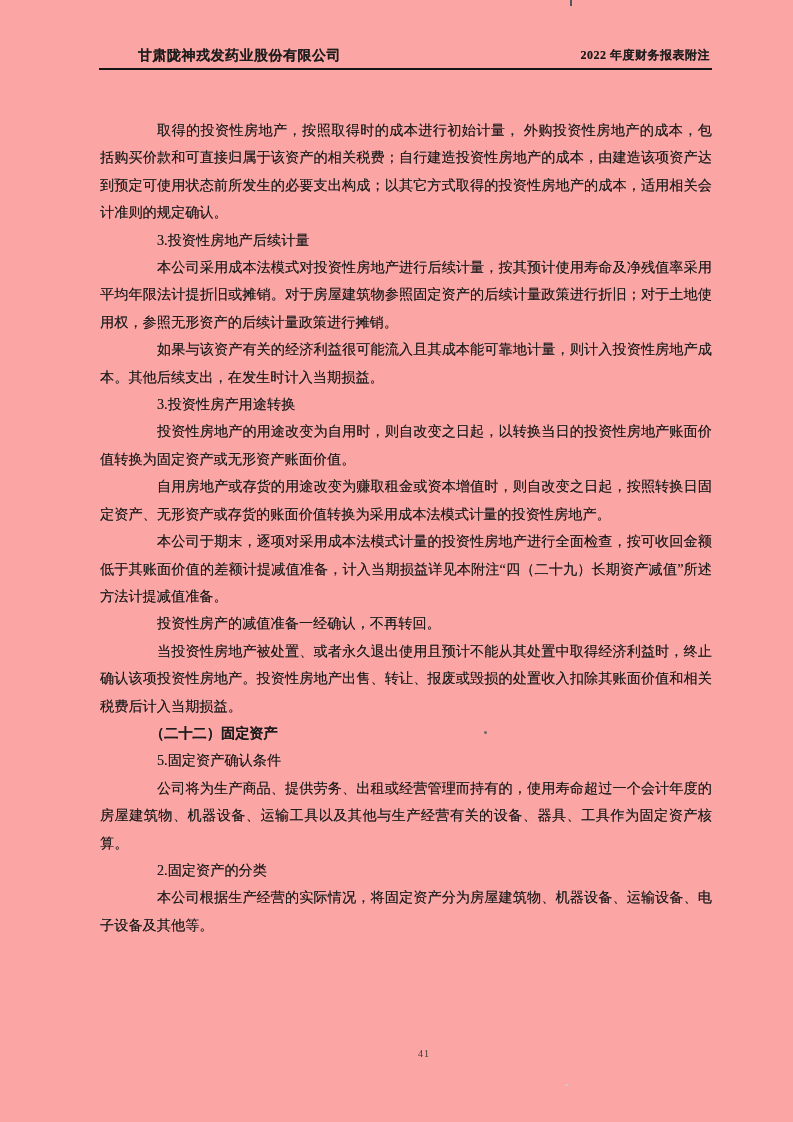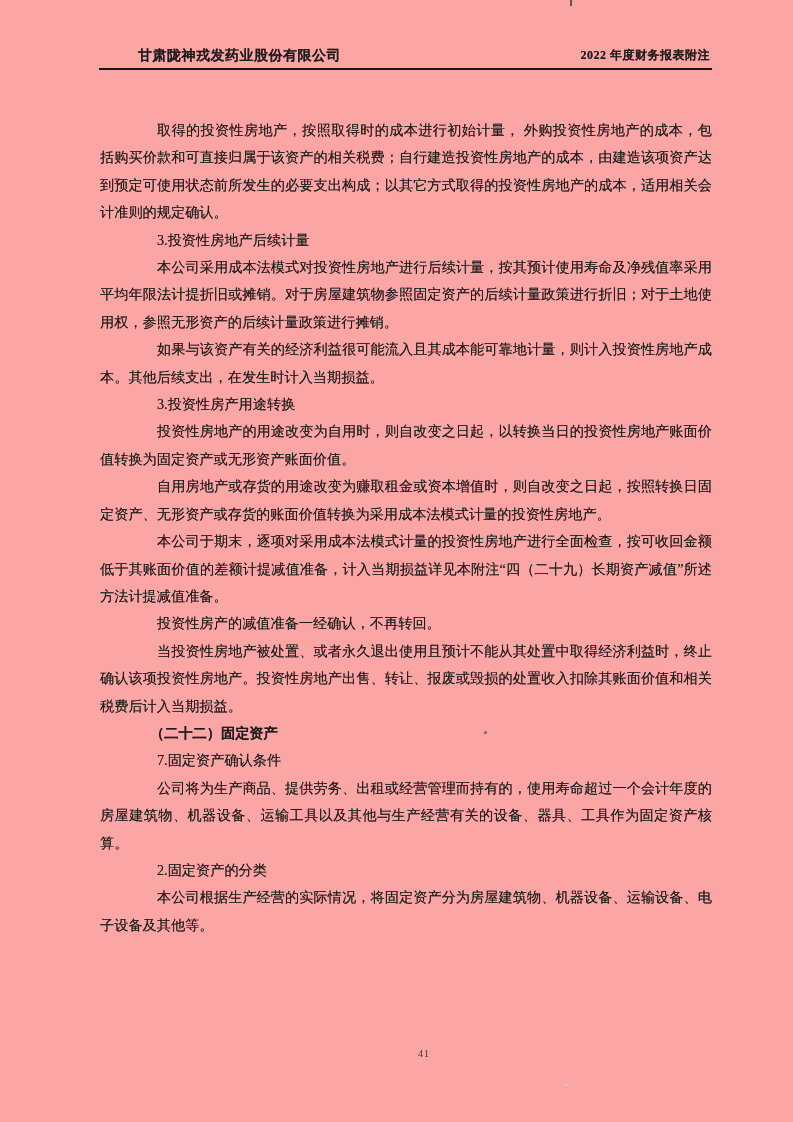--- a/index.html
+++ b/index.html
@@ -118,21 +118,21 @@
     <p class="h">3.投资性房地产后续计量</p>
     <p class="p">本公司采用成本法模式对投资性房地产进行后续计量，按其预计使用寿命及净残值率采用平均年限法计提折旧或摊销。对于房屋建筑物参照固定资产的后续计量政策进行折旧；对于土地使用权，参照无形资产的后续计量政策进行摊销。</p>
     <p class="p">如果与该资产有关的经济利益很可能流入且其成本能可靠地计量，则计入投资性房地产成本。其他后续支出，在发生时计入当期损益。</p>
     <p class="h">3.投资性房产用途转换</p>
     <p class="p">投资性房地产的用途改变为自用时，则自改变之日起，以转换当日的投资性房地产账面价值转换为固定资产或无形资产账面价值。</p>
     <p class="p">自用房地产或存货的用途改变为赚取租金或资本增值时，则自改变之日起，按照转换日固定资产、无形资产或存货的账面价值转换为采用成本法模式计量的投资性房地产。</p>
     <p class="p">本公司于期末，逐项对采用成本法模式计量的投资性房地产进行全面检查，按可收回金额低于其账面价值的差额计提减值准备，计入当期损益详见本附注“四（二十九）长期资产减值”所述方法计提减值准备。</p>
     <p class="p">投资性房产的减值准备一经确认，不再转回。</p>
     <p class="p">当投资性房地产被处置、或者永久退出使用且预计不能从其处置中取得经济利益时，终止确认该项投资性房地产。投资性房地产出售、转让、报废或毁损的处置收入扣除其账面价值和相关税费后计入当期损益。</p>
     <p class="hb">（二十二）固定资产</p>
-    <p class="h">7.固定资产确认条件</p>
+    <p class="h">5.固定资产确认条件</p>
     <p class="p">公司将为生产商品、提供劳务、出租或经营管理而持有的，使用寿命超过一个会计年度的房屋建筑物、机器设备、运输工具以及其他与生产经营有关的设备、器具、工具作为固定资产核算。</p>
     <p class="h">2.固定资产的分类</p>
     <p class="p">本公司根据生产经营的实际情况，将固定资产分为房屋建筑物、机器设备、运输设备、电子设备及其他等。</p>
   </div>
 
   <div class="pg-num">41</div>
 
   <div class="speck-top"></div>
   <div class="speck-mid"></div>
   <div class="speck-bottom"></div>

